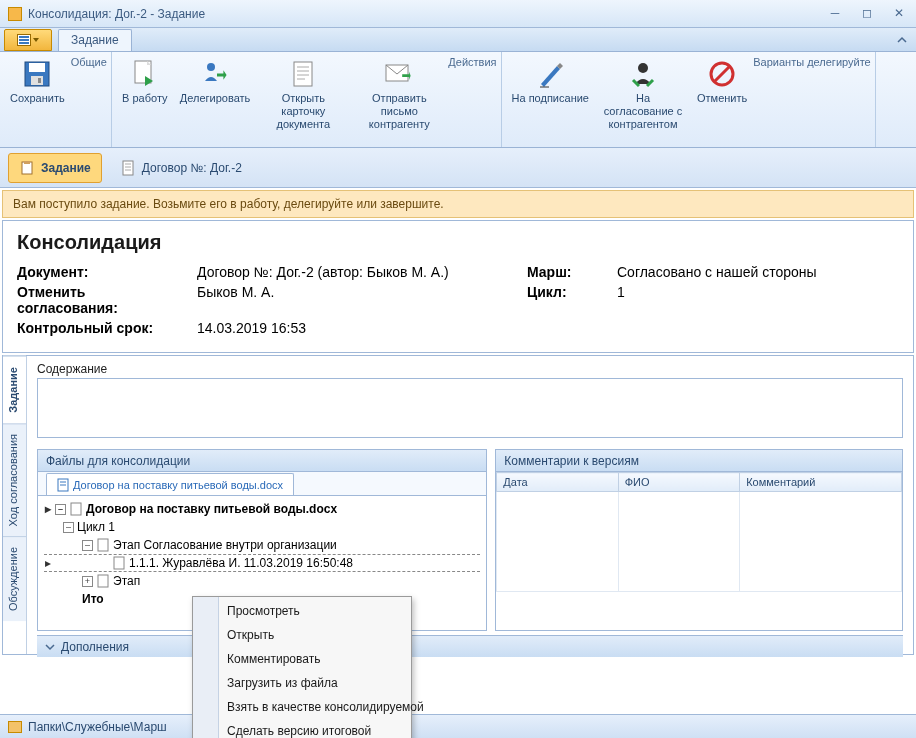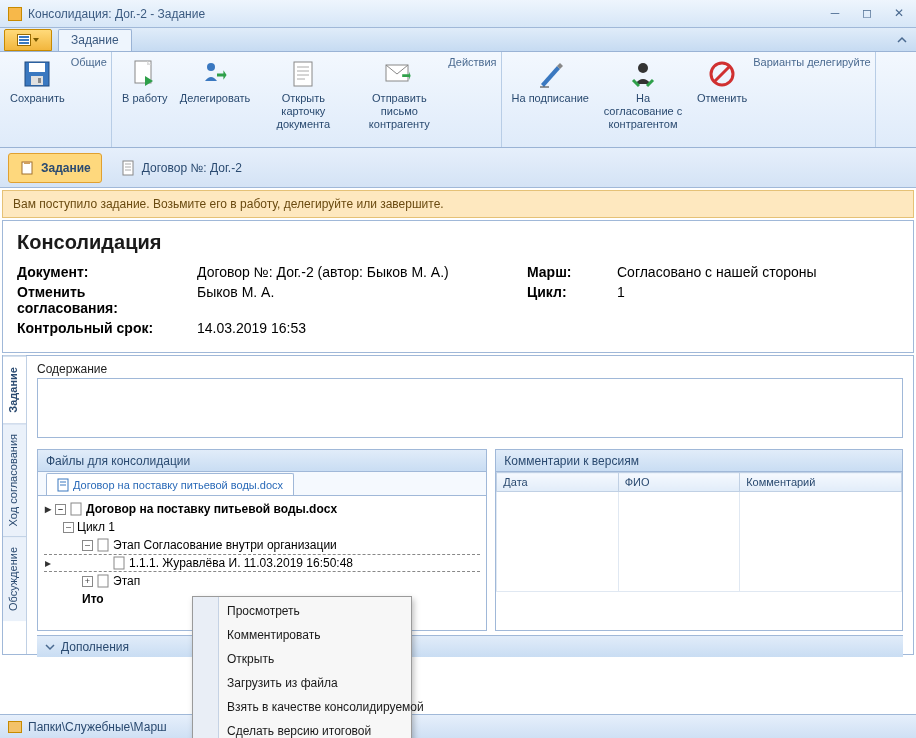--- a/index.html
+++ b/index.html
@@ -392,18 +392,18 @@
 </div>
 
 <div class="statusbar">
   <div class="folder-icon"></div>
   <span>Папки\Служебные\Марш</span>
 </div>
 
 <div class="ctx-menu" style="left:192px; top:596px; width:220px;">
   <div class="ctx-gutter"></div>
   <div class="ctx-item">Просмотреть</div>
+  <div class="ctx-item">Открыть</div>
   <div class="ctx-item">Комментировать</div>
-  <div class="ctx-item">Открыть</div>
   <div class="ctx-item">Загрузить из файла</div>
   <div class="ctx-item">Взять в качестве консолидируемой</div>
   <div class="ctx-item">Сделать версию итоговой</div>
 </div>
 
 </body></html>

